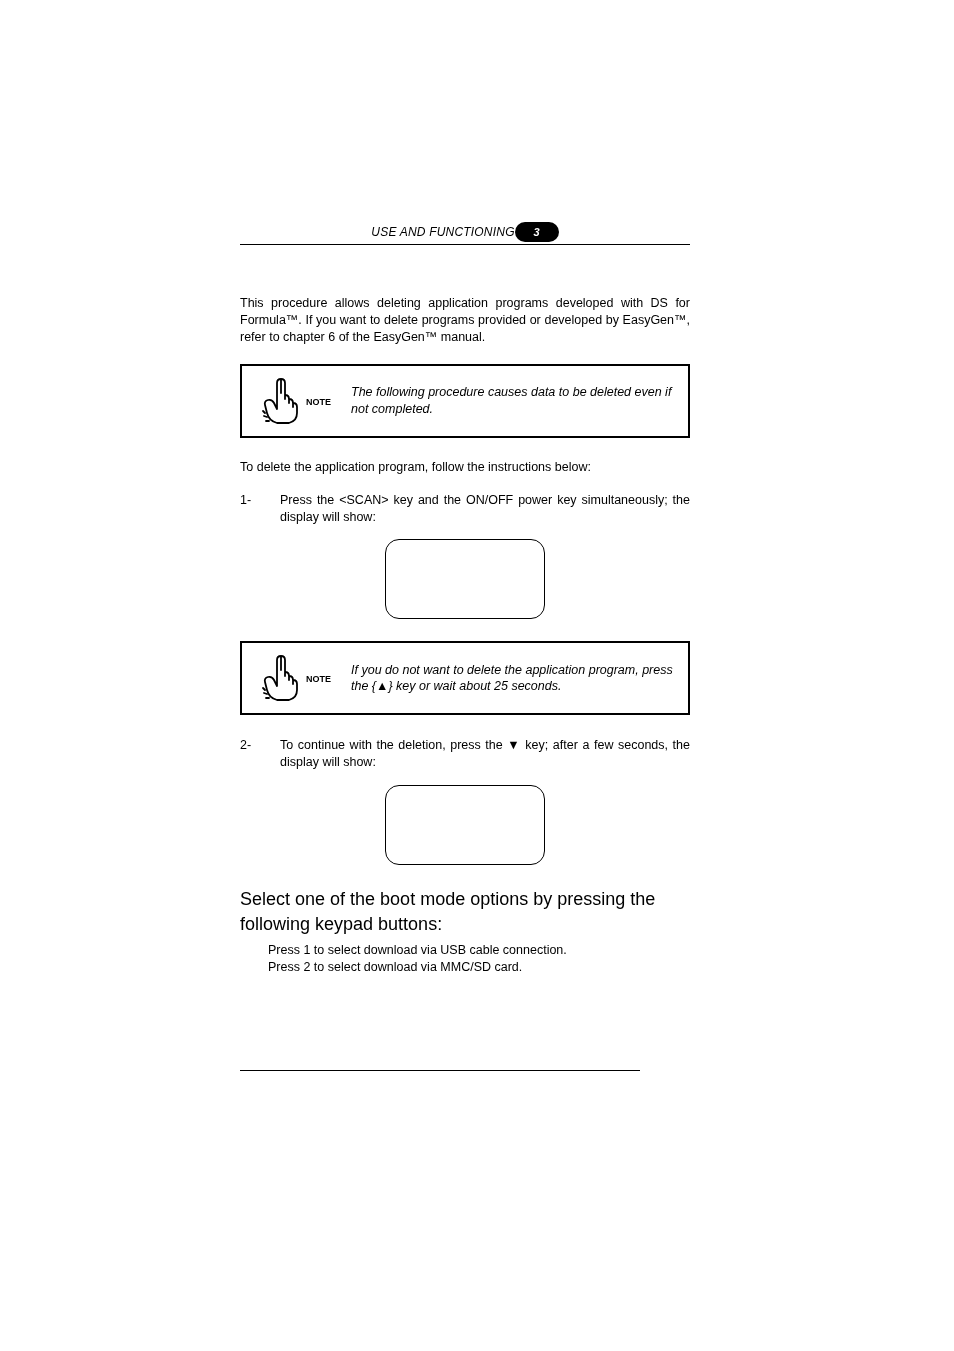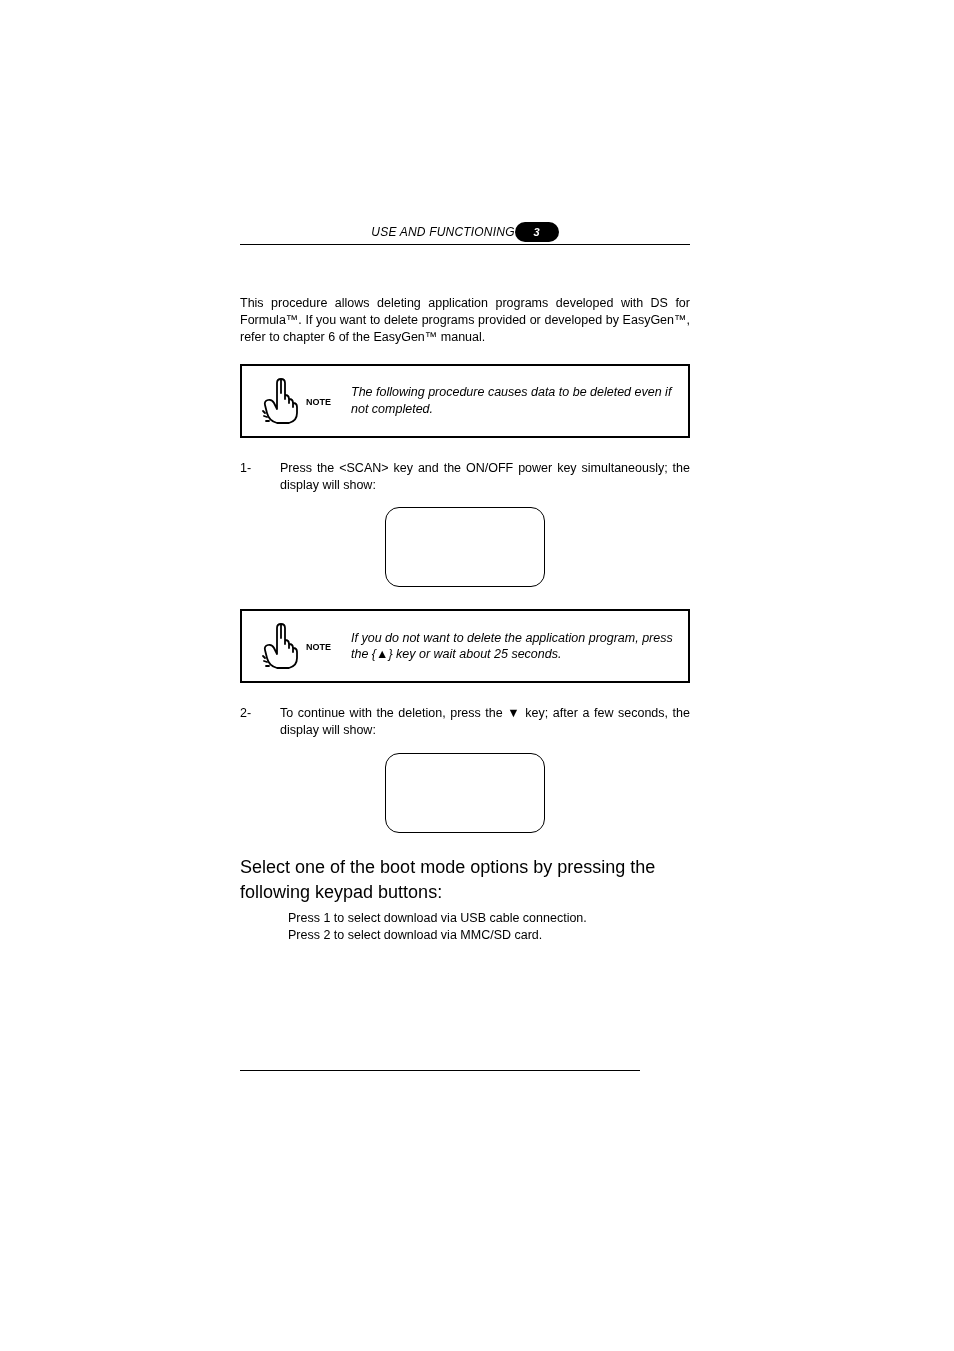--- a/index.html
+++ b/index.html
@@ -112,21 +112,21 @@
       margin: 0 auto 22px auto;
     }
     .boot-para {
       font-size: 18px;
       line-height: 1.4;
       margin-bottom: 4px;
     }
     .boot-indent {
       font-size: 12.5px;
       line-height: 1.4;
-      margin-left: 48px;
+      margin-left: 28px;
     }
     .footer-line {
       position: absolute;
       left: 240px;
       width: 400px;
       top: 1070px;
       border-top: 1px solid #000;
     }
   </style>
 </head>
@@ -147,20 +147,21 @@
         <svg viewBox="0 0 44 52" fill="none" stroke="#000" stroke-width="1.8">
           <path d="M22 4 L22 18 M18 8 Q18 4 22 4 Q26 4 26 8 L26 24 M26 20 Q30 20 30 24 L30 28 M30 24 Q34 24 34 28 L34 32 M34 28 Q38 28 38 32 L38 38 Q38 46 30 48 L18 48 Q10 46 8 38 L6 30 Q5 26 9 25 Q13 24 15 28 L18 34 L18 8" stroke-linecap="round" stroke-linejoin="round"></path>
           <path d="M6 38 L4 36 M8 42 L5 41 M10 46 L7 46" stroke-linecap="round"></path>
         </svg>
       </div>
       <div class="note-label">NOTE</div>
     </div>
     <div class="note-text">The following procedure causes data to be deleted even if not completed.</div>
   </div>
 
+  <p class="instruction-lead">To delete the application program, follow the instructions below:</p>
 
   <div class="step">
     <span class="step-num">1-</span>
     <span class="step-body">Press the &lt;SCAN&gt; key and the ON/OFF power key simultaneously; the display will show:</span>
   </div>
 
   <div class="display-box"></div>
 
   <div class="note-box">
     <div class="note-icon-wrap">

